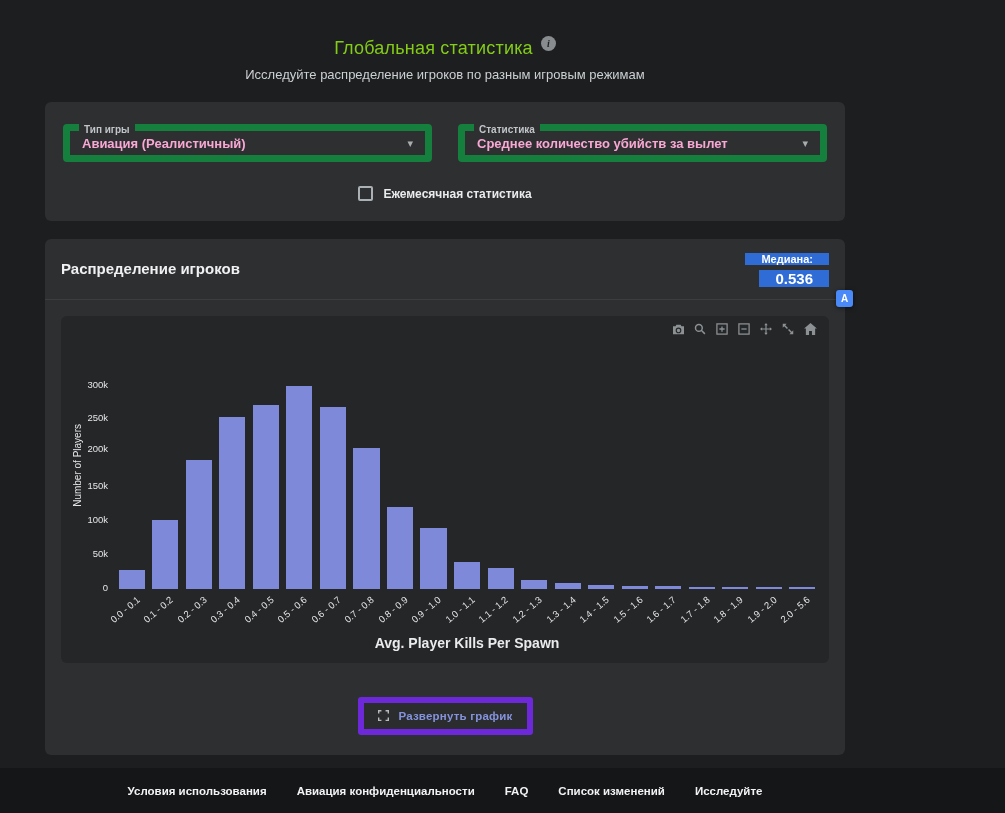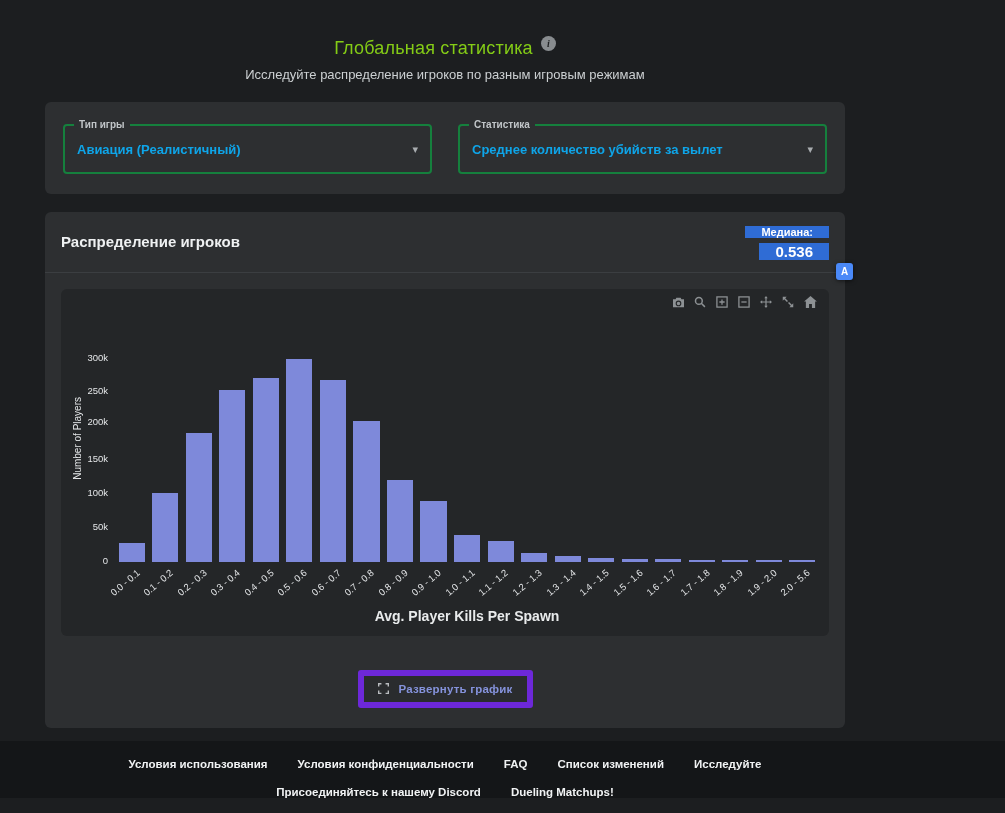--- a/index.html
+++ b/index.html
@@ -22,28 +22,28 @@
     font-size: 10px; font-weight: bold; font-style: italic;
     font-family: "Liberation Serif", serif; vertical-align: 7px; margin-left: 8px; cursor: pointer;
   }
   .page-subtitle { font-size: 13px; color: #ccd0d2; margin-top: 8px; }
 
   
   .card { background: #2d2f31; border-radius: 6px; }
   .filter-card { margin-top: 20px; padding: 22px 18px 20px; }
   .selects { display: flex; gap: 26px; }
   .select {
-    position: relative; flex: 1; height: 50px; border: 2px solid #15803d; border-radius: 4px;
+    position: relative; flex: 1; height: 38px; border: 7px solid #15803d; border-radius: 4px;
     display: flex; align-items: center; padding: 0 12px; cursor: pointer;
   }
   .select .flabel {
     position: absolute; top: -7px; left: 9px; background: #2d2f31; padding: 0 5px;
     font-size: 10px; font-weight: bold; color: #c1c5c8;
   }
-  .select .value { font-size: 13px; font-weight: bold; color: #0ea5e9; flex: 1; white-space: nowrap; overflow: hidden; }
+  .select .value { font-size: 13px; font-weight: bold; color: #f9a8d4; flex: 1; white-space: nowrap; overflow: hidden; }
   .select .chev { color: #a9adb0; font-size: 11px; margin-left: 8px; flex: none; }
 
   .checkbox-row { margin-top: 24px; display: flex; justify-content: center; align-items: center; gap: 10px; }
   .checkbox { width: 15px; height: 15px; border: 2px solid #aab0b4; border-radius: 2px; background: transparent; cursor: pointer; flex: none; }
   .checkbox-label { font-size: 12px; font-weight: bold; color: #e9ebec; }
 
   
   .chart-card { margin-top: 18px; position: relative; }
   .chart-header {
     display: flex; justify-content: space-between; align-items: center;
@@ -115,20 +115,24 @@
       <div class="select">
         <span class="flabel">Тип игры</span>
         <span class="value">Авиация (Реалистичный)</span>
         <span class="chev">▾</span>
       </div>
       <div class="select">
         <span class="flabel">Статистика</span>
         <span class="value">Среднее количество убийств за вылет</span>
         <span class="chev">▾</span>
       </div>
+    </div>
+    <div class="checkbox-row">
+      <span class="checkbox"></span>
+      <span class="checkbox-label">Ежемесячная статистика</span>
     </div>
   </div>
 
   <div class="card chart-card">
     <div class="chart-header">
       <div class="chart-title">Распределение игроков</div>
       <div class="median">
         <div><span class="hl median-label">Медиана:</span></div>
         <div><span class="hl median-value">0.536</span></div>
       </div>
@@ -339,21 +343,21 @@
       </button>
     </div>
   </div>
 
 </div>
 
 <div class="footer">
   <div class="footer-inner">
     <div class="footer-row">
       <a>Условия использования</a>
-      <a>Условия конфиденциальности</a>
+      <a>Авиация конфиденциальности</a>
       <a>FAQ</a>
       <a>Список изменений</a>
       <a>Исследуйте</a>
     </div>
     <div class="footer-row">
       <a>Присоединяйтесь к нашему Discord</a>
       <a>Dueling Matchups!</a>
     </div>
   </div>
 

